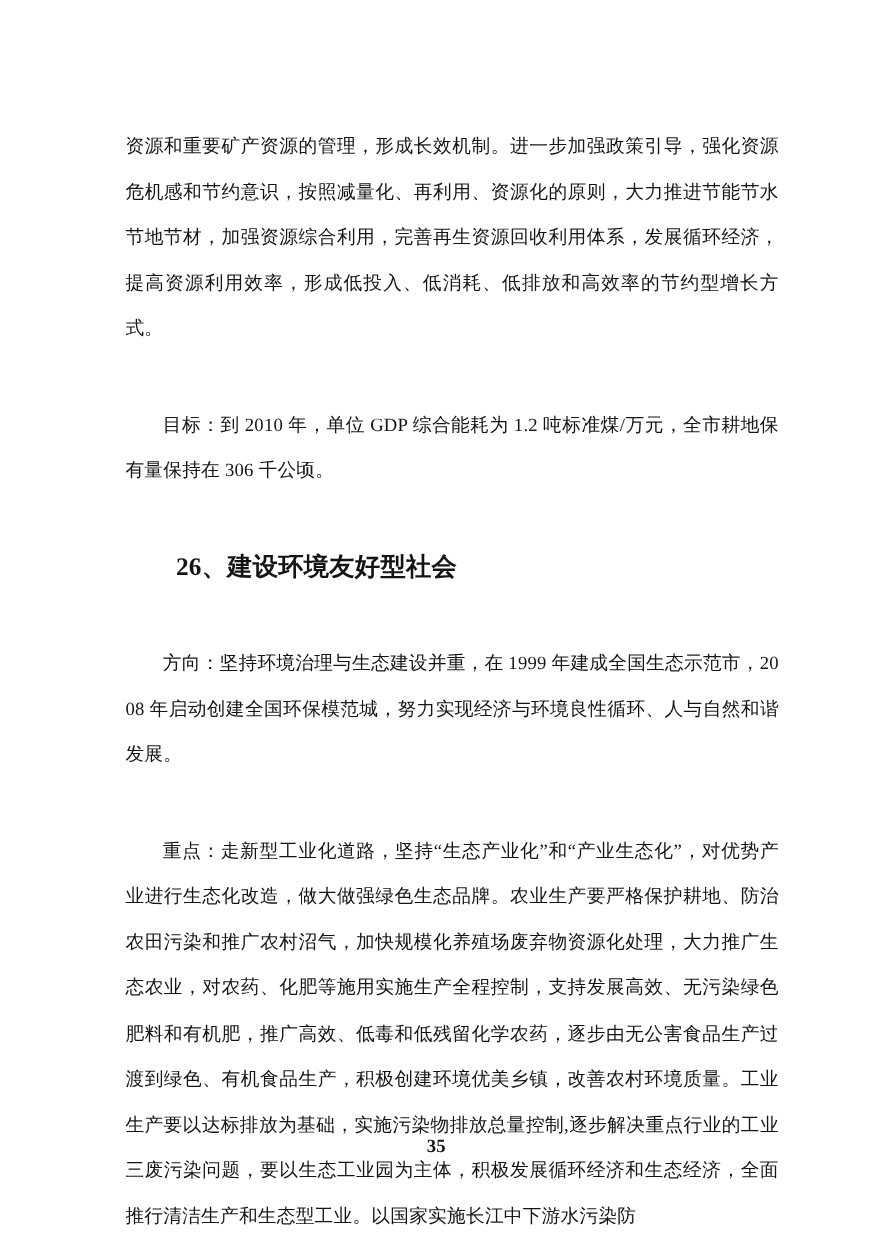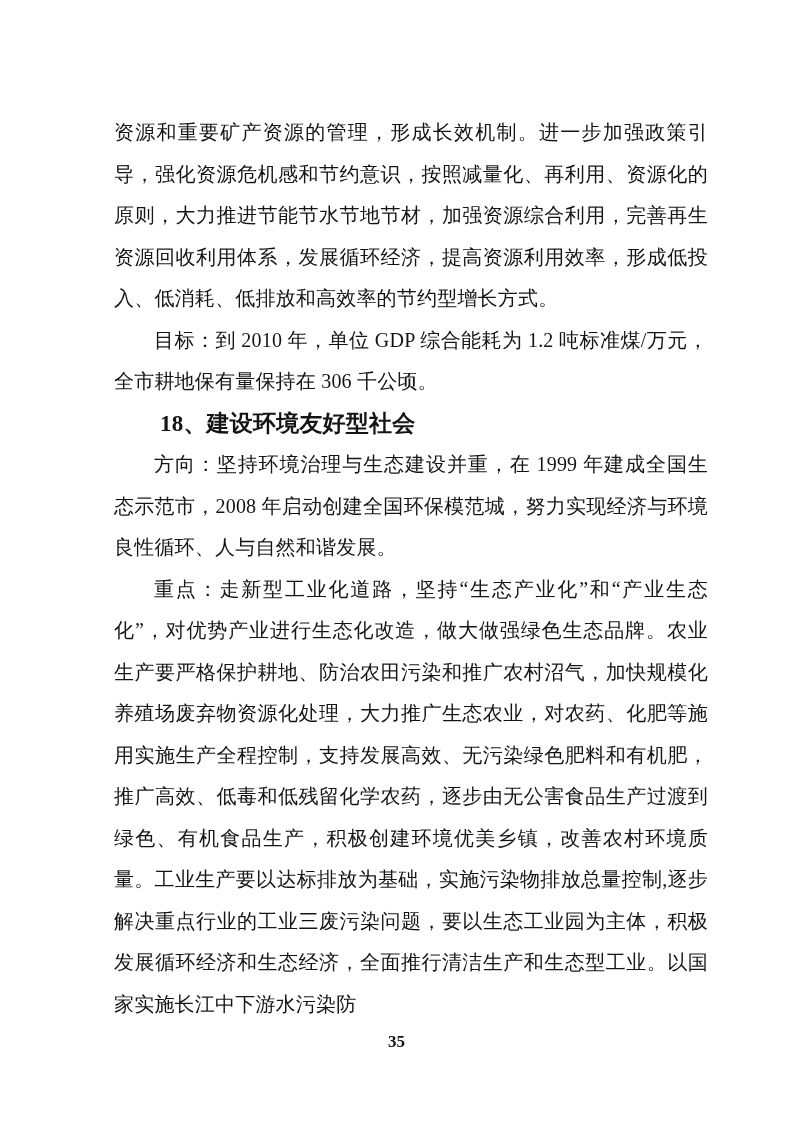--- a/index.html
+++ b/index.html
@@ -18,30 +18,31 @@
   }
   .text-block {
     position: absolute;
     top: 112px;
     left: 114px;
     width: 594px;
   }
   .para {
     margin: 0;
     padding: 0;
-    font-size: 20px;
+    font-size: 17px;
     line-height: 41.5px;
     color: #141414;
     text-align: justify;
     text-align-last: left;
     letter-spacing: 0.2px;
     word-break: break-all;
   }
   .para.indent {
     text-indent: 2em;
+    margin-top: 46px;
   }
   .para.heading {
     font-weight: bold;
     font-size: 23px;
   }
   .page-number {
     position: absolute;
     top: 1032px;
     left: 0;
     width: 100%;
@@ -52,18 +53,18 @@
     font-weight: bold;
   }
 </style>
 </head>
 <body>
 
 <div class="doc-page">
   <div class="text-block" id="text-block">
       <p class="para body">资源和重要矿产资源的管理，形成长效机制。进一步加强政策引导，强化资源危机感和节约意识，按照减量化、再利用、资源化的原则，大力推进节能节水节地节材，加强资源综合利用，完善再生资源回收利用体系，发展循环经济，提高资源利用效率，形成低投入、低消耗、低排放和高效率的节约型增长方式。</p>
       <p class="para body indent">目标：到 2010 年，单位 GDP 综合能耗为 1.2 吨标准煤/万元，全市耕地保有量保持在 306 千公顷。</p>
-      <p class="para heading indent">18、建设环境友好型社会</p>
+      <p class="para heading indent">26、建设环境友好型社会</p>
       <p class="para body indent">方向：坚持环境治理与生态建设并重，在 1999 年建成全国生态示范市，2008 年启动创建全国环保模范城，努力实现经济与环境良性循环、人与自然和谐发展。</p>
       <p class="para body indent">重点：走新型工业化道路，坚持“生态产业化”和“产业生态化”，对优势产业进行生态化改造，做大做强绿色生态品牌。农业生产要严格保护耕地、防治农田污染和推广农村沼气，加快规模化养殖场废弃物资源化处理，大力推广生态农业，对农药、化肥等施用实施生产全程控制，支持发展高效、无污染绿色肥料和有机肥，推广高效、低毒和低残留化学农药，逐步由无公害食品生产过渡到绿色、有机食品生产，积极创建环境优美乡镇，改善农村环境质量。工业生产要以达标排放为基础，实施污染物排放总量控制,逐步解决重点行业的工业三废污染问题，要以生态工业园为主体，积极发展循环经济和生态经济，全面推行清洁生产和生态型工业。以国家实施长江中下游水污染防</p>
     </div>
   <div class="page-number">35</div>
 </div>
 
 </body></html>

